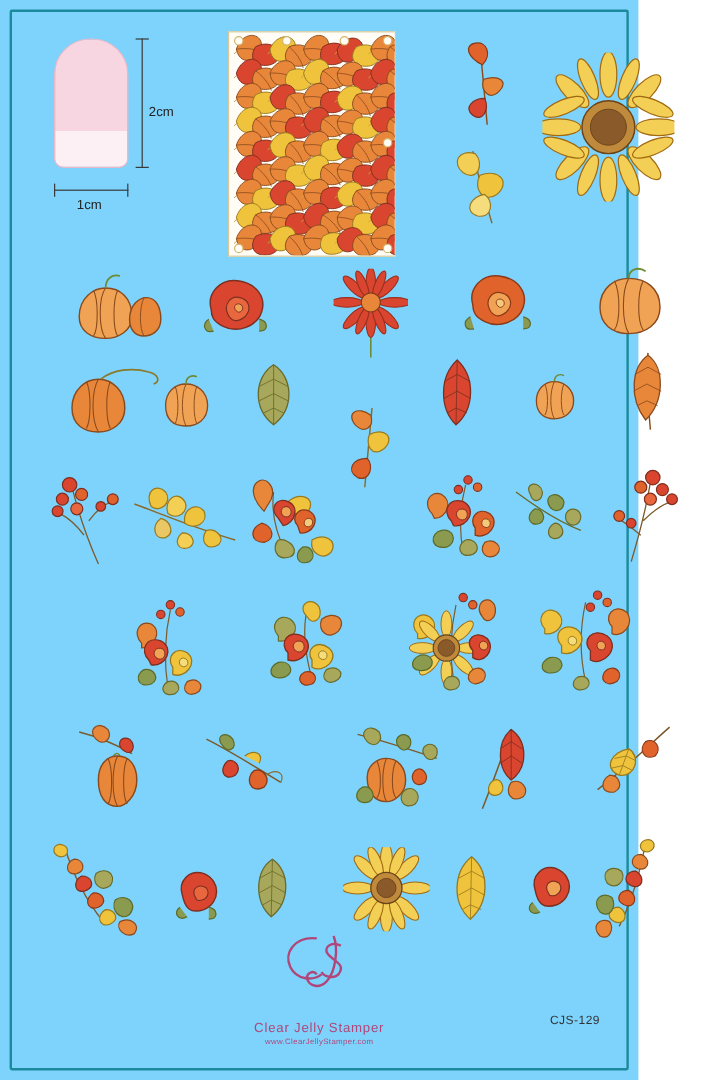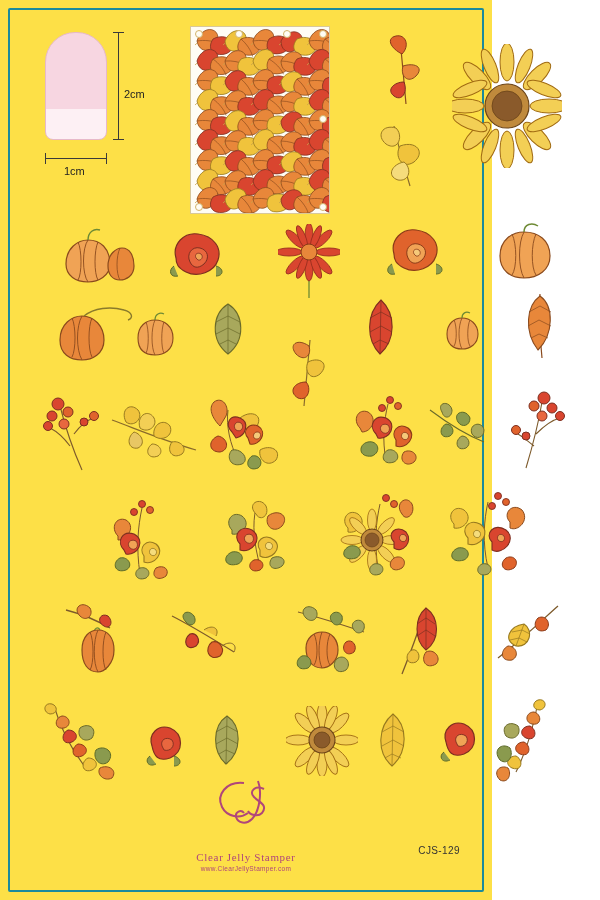--- a/index.html
+++ b/index.html
@@ -4,23 +4,23 @@
 <style>
   html,body{margin:0;padding:0;}
   body{
     width:600px;height:900px;
     background:#ffffff;
     font-family:"Liberation Sans", sans-serif;
     overflow:hidden;
   }
   .plate{
     position:relative;
-    width:492px;height:900px;
+    width:532px;height:900px;
     box-sizing:border-box;
-    background:#fde047;
+    background:#7dd3fc;
   }
   
   .frame{
     position:absolute;
     left:8px;top:8px;right:8px;bottom:8px;
     border:2px solid #1b8a9c;
     border-radius:2px;
     box-sizing:border-box;
     pointer-events:none;
   }
@@ -74,21 +74,21 @@
   }
   .art{
     position:absolute;
     display:block;
   }
   .footer-logo{
     position:absolute;left:0;right:0;bottom:28px;
     text-align:center;
   }
   .brand-name{
-    font-family:Liberation Serif, serif;
+    font-family:Liberation Sans, sans-serif;
     font-size:11px;letter-spacing:.06em;color:#b0467a;
     margin-top:16px;
   }
   .brand-url{
     font-size:6.5px;letter-spacing:.05em;color:#b0467a;margin-top:2px;
   }
   .code{
     position:absolute;right:32px;bottom:44px;
     font-size:10px;color:#333;letter-spacing:.04em;
   }

